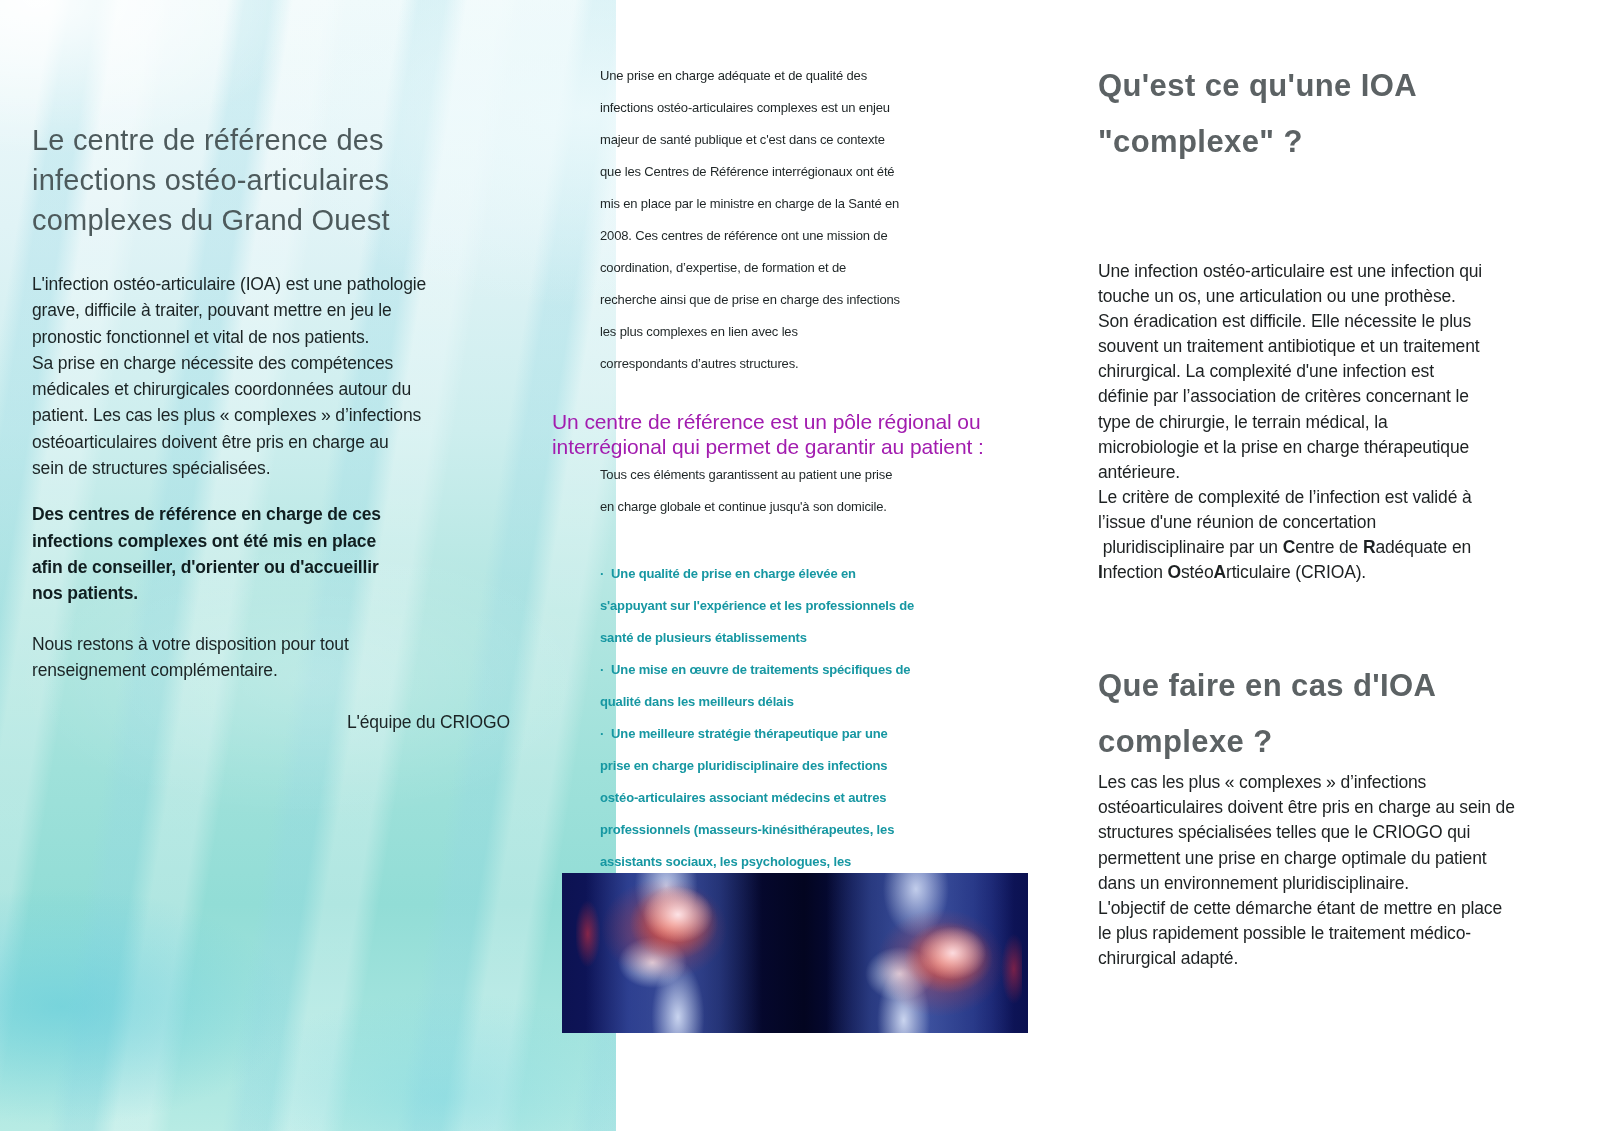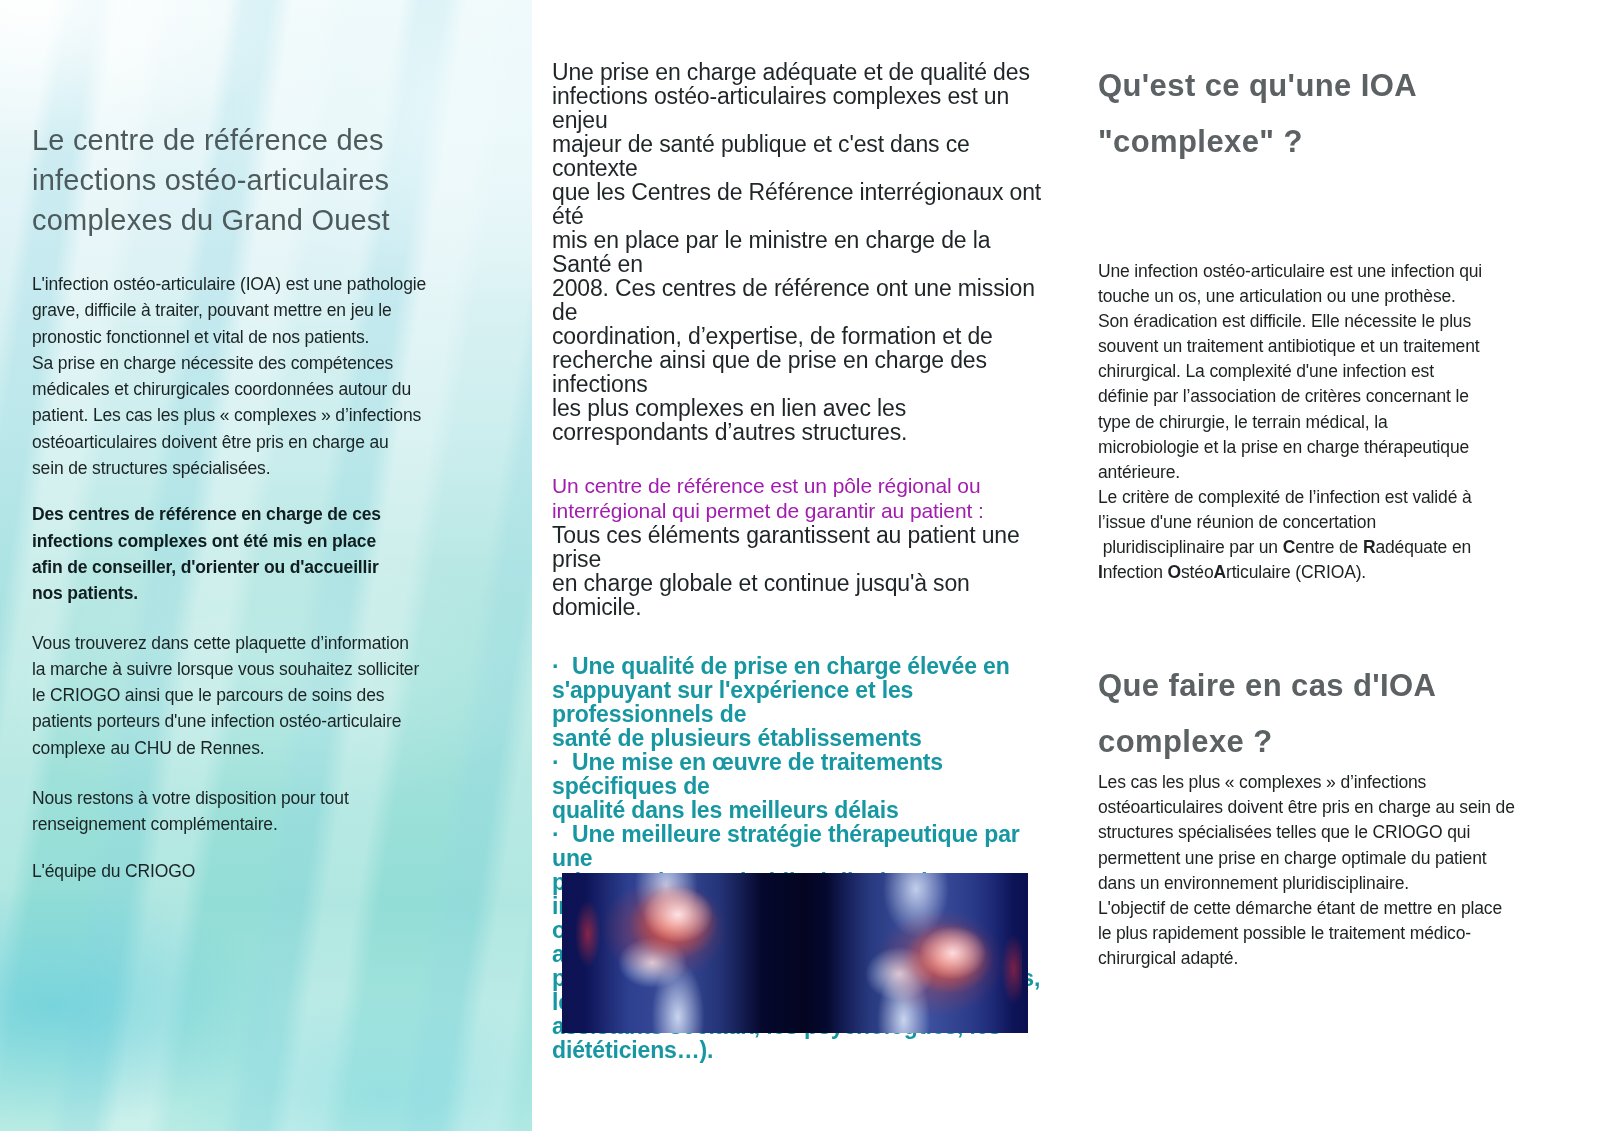--- a/index.html
+++ b/index.html
@@ -4,21 +4,21 @@
 <style>
   html,body{margin:0;padding:0;background:#ffffff;}
   .page{
     position:relative;width:1600px;height:1131px;overflow:hidden;
     background:#ffffff;
     font-family:"Liberation Sans","DejaVu Sans",sans-serif;
     color:var(--body,#1b2425);
   }
   
   .left-panel{
-    position:absolute;left:0;top:0;width:532px;height:1131px;
+    position:absolute;left:0;top:0;width:616px;height:1131px;
     background-color:var(--panel_teal,#bfe9e9);
     background-image:
       radial-gradient(ellipse 430px 250px at 6% 0%, rgba(255,255,255,0.95), rgba(255,255,255,0) 62%),
       radial-gradient(ellipse 520px 300px at 95% 10%, rgba(238,250,252,0.85), rgba(238,250,252,0) 65%),
       radial-gradient(ellipse 330px 170px at 10% 89%, rgba(86,200,219,0.55), rgba(86,200,219,0) 70%),
       radial-gradient(ellipse 300px 150px at 72% 97%, rgba(120,214,224,0.45), rgba(120,214,224,0) 70%),
       radial-gradient(ellipse 420px 200px at 50% 60%, rgba(255,255,255,0.22), rgba(255,255,255,0) 70%),
       repeating-linear-gradient(99deg,
         rgba(255,255,255,0) 0px, rgba(255,255,255,0) 52px,
         rgba(148,216,228,0.30) 70px, rgba(148,216,228,0.30) 96px,
@@ -31,24 +31,24 @@
     margin-top:120px;
     font-size:29px;line-height:40px;font-weight:normal;
     color:var(--left_title,#4d5a5c);letter-spacing:0.2px;
   }
   .left-body{font-size:17.5px;line-height:26.3px;letter-spacing:-0.15px;color:var(--body,#1b2425);}
   .greeting{margin-top:38px;}
   .lp1{margin-top:31px;}
   .lp2{margin-top:20px;font-weight:bold;color:#101e20;}
   .lp3{margin-top:23px;}
   .lp4{margin-top:24px;}
-  .sig{margin-top:20px;}
+  .sig{margin-top:26px;text-align:right;}
   
   .mid-col{position:absolute;left:552px;top:60px;width:500px;}
-  .mid-body{font-size:23px;line-height:24px;letter-spacing:-0.15px;color:#1f2627;}
+  .mid-body{font-size:13px;line-height:32px;letter-spacing:-0.15px;color:#1f2627;margin-left:48px;}
   .mid-intro{margin-top:29px;font-size:21px;line-height:25px;letter-spacing:-0.1px;color:#a21caf;}
   .mid-bullets{margin-top:35px;font-weight:bold;color:var(--accent,#1697a2);}
   .mid-outro{margin-top:0;}
   
   .xray{
     position:absolute;left:562px;top:873px;width:466px;height:160px;overflow:hidden;
     background-color:var(--xray_bg,#070c38);
     background-image:linear-gradient(90deg,#0c1252 0%,#10175e 14%,#0a0f4a 30%,#05082e 42%,#030520 52%,#070c3e 62%,#0d1454 78%,#101760 92%,#0b1150 100%);
   }
   .knee{position:absolute;top:0;bottom:0;}
@@ -104,25 +104,20 @@
 pronostic fonctionnel et vital de nos patients.
 Sa prise en charge nécessite des compétences
 médicales et chirurgicales coordonnées autour du
 patient. Les cas les plus « complexes » d’infections
 ostéoarticulaires doivent être pris en charge au
 sein de structures spécialisées.</div>
       <div class="left-body lp2 pre">Des centres de référence en charge de ces
 infections complexes ont été mis en place
 afin de conseiller, d'orienter ou d'accueillir
 nos patients.</div>
-      <div class="left-body lp3 pre">Vous trouverez dans cette plaquette d’information
-la marche à suivre lorsque vous souhaitez solliciter
-le CRIOGO ainsi que le parcours de soins des
-patients porteurs d'une infection ostéo-articulaire
-complexe au CHU de Rennes.</div>
       <div class="left-body lp4 pre">Nous restons à votre disposition pour tout
 renseignement complémentaire.</div>
       <div class="left-body sig pre">L'équipe du CRIOGO</div>
     </div>
   </div>
 
   <div class="mid-col">
     <div class="mid-body pre">Une prise en charge adéquate et de qualité des
 infections ostéo-articulaires complexes est un enjeu
 majeur de santé publique et c'est dans ce contexte

